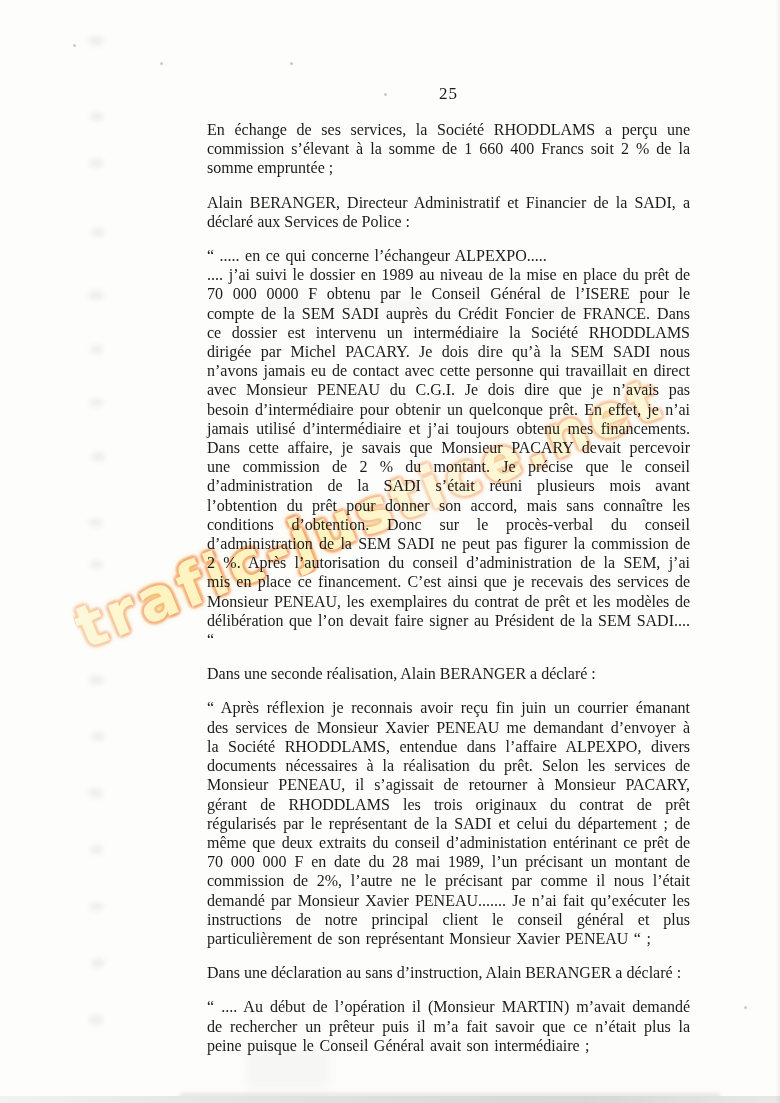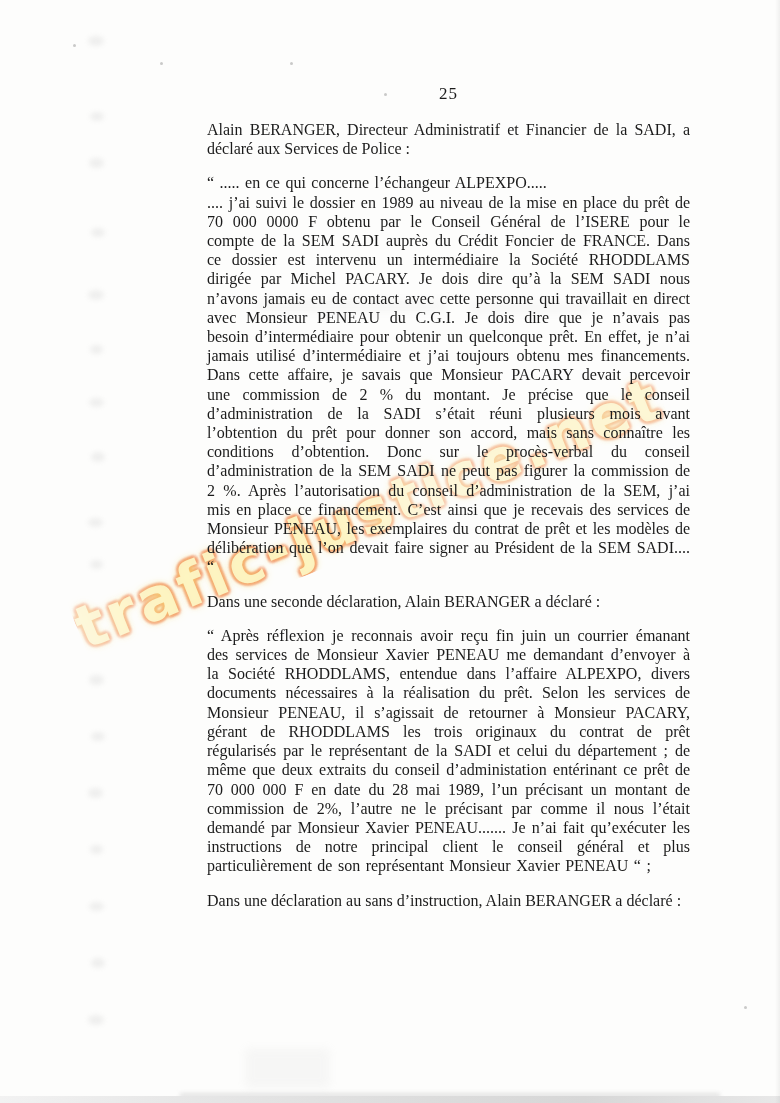--- a/index.html
+++ b/index.html
@@ -130,25 +130,27 @@
   <div class="speck" style="left:744px;top:1006px;"></div>
 
   <div class="ghost" style="left:255px;top:300px;width:190px;height:12px;"></div>
   <div class="ghost" style="left:470px;top:302px;width:120px;height:11px;"></div>
   <div class="ghost" style="left:245px;top:1048px;width:85px;height:40px;"></div>
 
   <div class="watermark">trafic-justice.net</div>
 
   <div class="content">
     <div class="page-number">25</div>
+    <p>En échange de ses services, la Société RHODDLAMS a perçu une commission s’élevant à la somme de 1 660 400 Francs soit 2 % de la somme empruntée ;</p>
     <p>Alain BERANGER, Directeur Administratif et Financier de la SADI, a déclaré aux Services de Police :</p>
     <p class="quote">“ ..... en ce qui concerne l’échangeur ALPEXPO.....
 .... j’ai suivi le dossier en 1989 au niveau de la mise en place du prêt de 70 000 0000 F obtenu par le Conseil Général de l’ISERE pour le compte de la SEM SADI auprès du Crédit Foncier de FRANCE. Dans ce dossier est intervenu un intermédiaire la Société RHODDLAMS dirigée par Michel PACARY. Je dois dire qu’à  la SEM SADI nous n’avons jamais eu de contact avec cette personne qui travaillait en direct avec Monsieur PENEAU du C.G.I. Je dois dire que je n’avais pas besoin d’intermédiaire pour obtenir un quelconque prêt. En effet, je n’ai jamais utilisé d’intermédiaire et j’ai toujours obtenu mes financements. Dans cette affaire, je savais que Monsieur PACARY devait percevoir une commission de 2 % du montant. Je précise que le conseil d’administration de la SADI s’était réuni plusieurs mois avant l’obtention du prêt pour donner son accord, mais sans connaître les conditions d’obtention. Donc sur le procès-verbal du conseil d’administration de la SEM SADI ne peut pas figurer la commission de 2 %. Après l’autorisation du conseil d’administration de la SEM, j’ai mis en place ce financement. C’est ainsi que je recevais des services de Monsieur PENEAU, les exemplaires du contrat de prêt et les modèles de délibération que l’on devait faire signer au Président de la SEM SADI.... “</p>
-    <p>Dans une seconde déclaration, Alain BERANGER a déclaré :</p>
+    <p>Dans une seconde réalisation, Alain BERANGER a déclaré :</p>
     <p class="quote">“ Après réflexion je reconnais avoir reçu fin juin un courrier émanant des services de Monsieur Xavier PENEAU me demandant d’envoyer à la Société RHODDLAMS, entendue dans l’affaire ALPEXPO, divers documents nécessaires à la réalisation du prêt. Selon les services de Monsieur PENEAU, il s’agissait de retourner à Monsieur PACARY, gérant de RHODDLAMS les trois originaux du contrat de prêt régularisés par le représentant de la SADI et celui du département ; de même que deux extraits du conseil  d’administation entérinant ce prêt de 70 000 000 F  en date du 28 mai 1989, l’un précisant un montant de commission de 2%, l’autre ne le précisant par comme il nous l’était demandé par Monsieur Xavier PENEAU.......  Je n’ai fait qu’exécuter les instructions de notre principal client le conseil général et plus particulièrement de son représentant Monsieur Xavier PENEAU “ ;</p>
     <p>Dans une déclaration au sans d’instruction, Alain BERANGER a déclaré :</p>
+    <p class="quote">“ .... Au début de l’opération il (Monsieur MARTIN) m’avait demandé de rechercher un prêteur puis il m’a fait savoir que ce n’était plus la peine puisque le Conseil Général avait son intermédiaire ;</p>
   </div>
 
   <div class="bottom-edge-shadow"></div>
   <div class="bottom-edge"></div>
   <div class="right-edge"></div>
 
 </div>
 
 </body></html>

